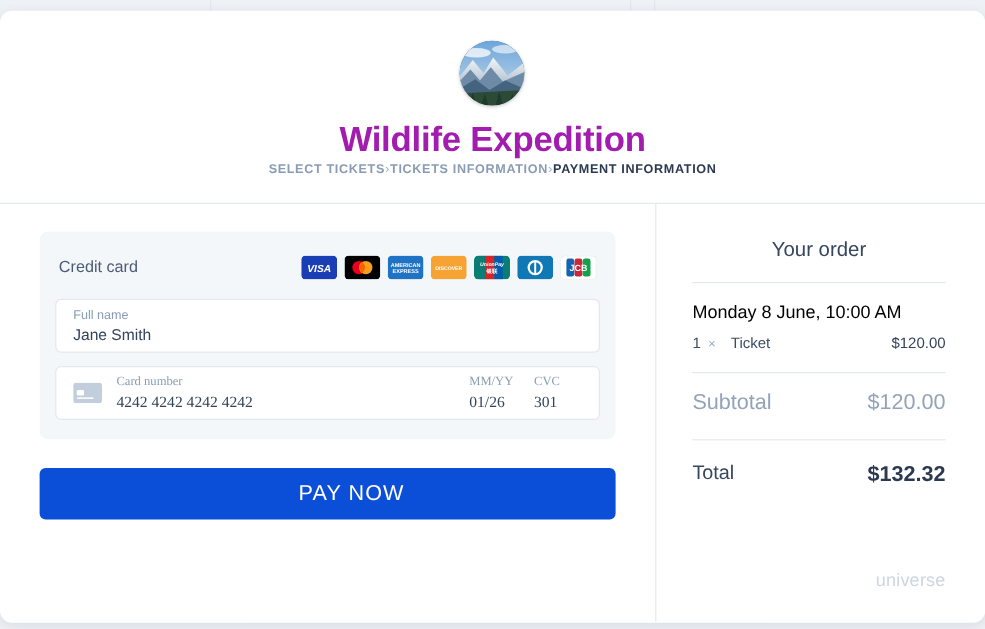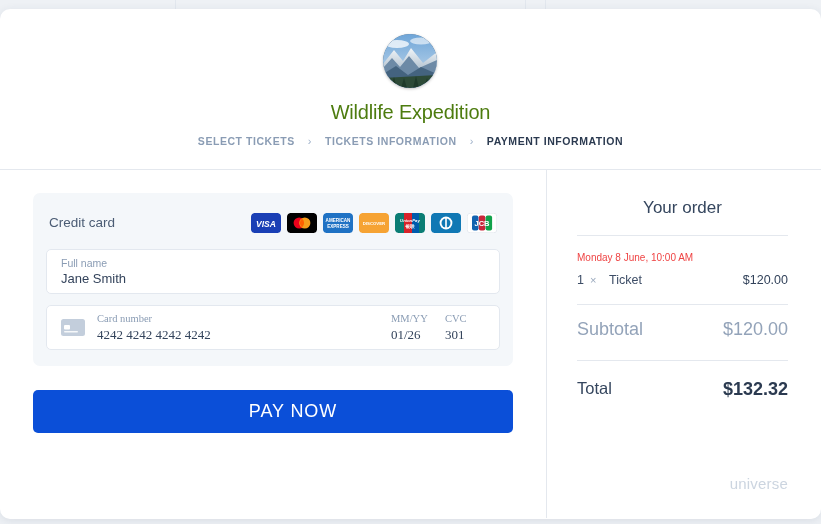--- a/index.html
+++ b/index.html
@@ -26,27 +26,26 @@
   .avatar {
     position: absolute; left: 383px; top: 25px;
     width: 54px; height: 54px; border-radius: 50%;
     overflow: hidden; background: #5d7f9e;
     box-shadow: 0 1px 3px rgba(0,0,0,.25);
   }
   .avatar svg { display: block; width: 54px; height: 54px; }
   .event-title {
     position: absolute; top: 92px; left: 0; width: 821px;
     text-align: center;
-    font-size: 20px; font-weight: normal; color: #4d7c0f;
+    font-size: 29px; font-weight: bold; color: #a21caf;
     letter-spacing: -.2px;
   }
   .crumbs {
     position: absolute; top: 126px; left: 0; width: 821px;
     display: flex; justify-content: center; align-items: center;
-    gap: 13px;
     font-size: 10.5px; font-weight: bold; letter-spacing: .55px;
   }
   .crumb { color: #8a9cb4; white-space: nowrap; }
   .crumb.active { color: #2b3a50; }
   .crumb-sep { color: #9fb2ca; font-size: 11px; font-weight: normal; }
 
   
   .body { display: flex; height: 348px; }
   .left { width: 546px; padding: 23px 33px 0 33px; position: relative; }
   .right {
@@ -82,21 +81,21 @@
   .pay-btn {
     margin-top: 24px; height: 43px; width: 100%;
     background: #0b4fd8; color: #fff; border: none; border-radius: 5px;
     font-family: inherit; font-size: 18px; font-weight: normal;
     letter-spacing: .9px; cursor: pointer; padding-left: 40px;
   }
 
   
   .order-title { font-size: 17px; color: #35465e; text-align: center; }
   .hr { height: 1px; background: #e4e8ee; margin: 17px 0 0 0; }
-  .ord-date { font-size: 10px; color: #ef4444; margin-top: 16px; }
+  .ord-date { font-size: 15px; color: #000000; margin-top: 16px; }
   .ord-line { display: flex; align-items: baseline; margin-top: 10px; font-size: 12.5px; color: #3d4d66; }
   .ord-qty { width: 13px; }
   .ord-x { color: #9aa9bd; font-size: 11px; width: 19px; }
   .ord-name { flex: 1 1 auto; }
   .ord-amt { font-weight: normal; color: #33435b; }
   .sum-row { display: flex; margin-top: 14px; font-size: 18px; color: #93a3b9; }
   .sum-row .lbl { flex: 1 1 auto; }
   .hr2 { height: 1px; background: #e4e8ee; margin-top: 20px; }
   .total-row { display: flex; align-items: flex-start; margin-top: 18px; }
   .total-lbl { flex: 1 1 auto; font-size: 16.5px; color: #35465e; }

